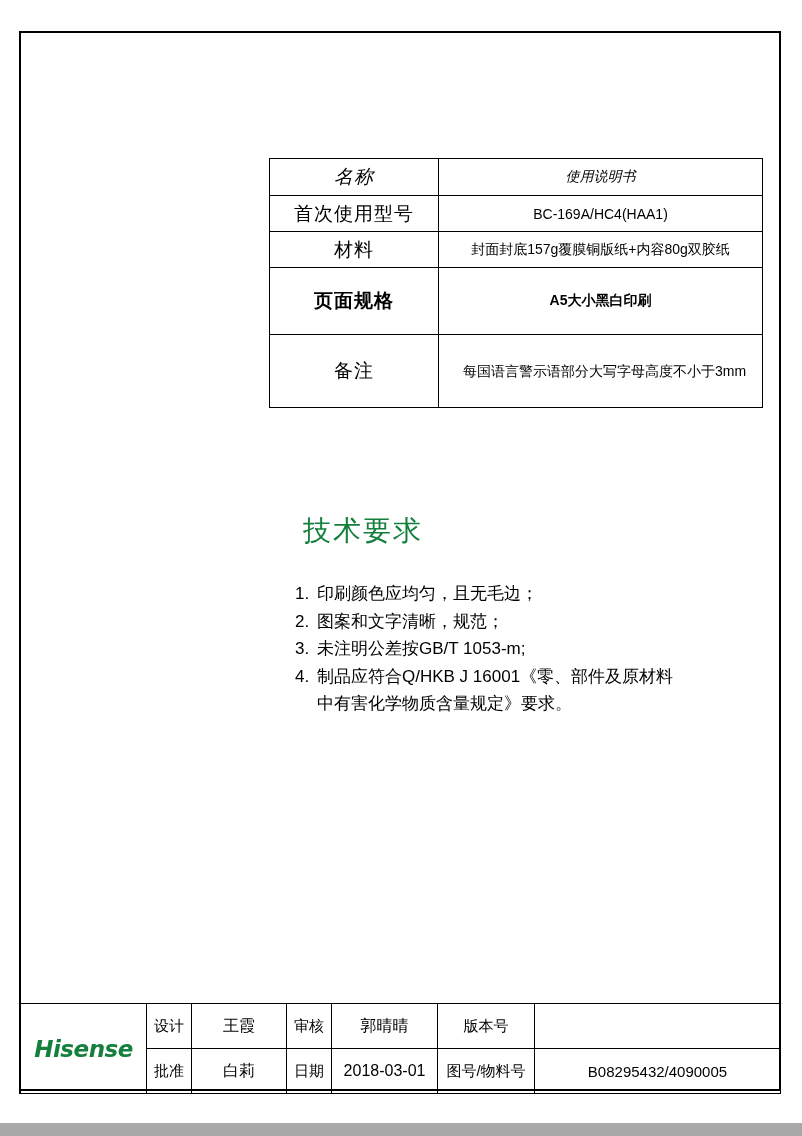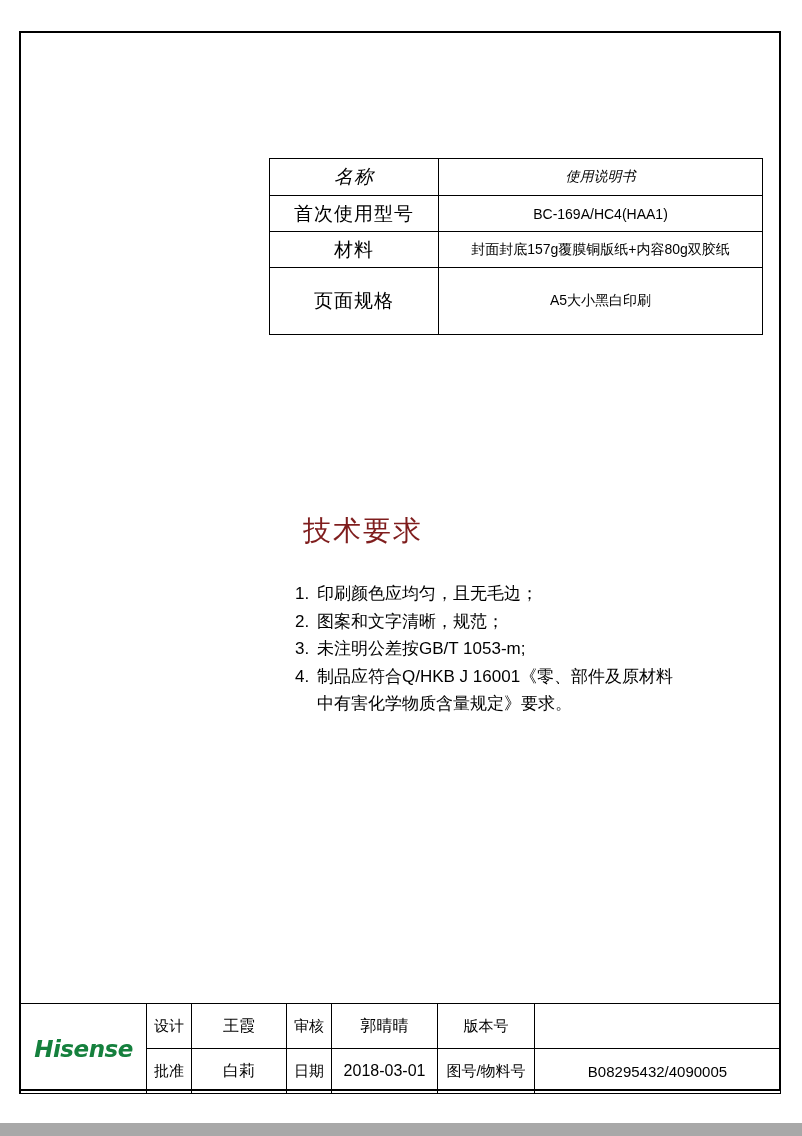--- a/index.html
+++ b/index.html
@@ -56,42 +56,42 @@
     font-size: 19px;
     letter-spacing: 1px;
   }
   #spec-table .value-cell {
     text-align: center;
     font-size: 14px;
   }
   .r1 td { height: 36px; font-style: italic; }
   .r2 td { height: 35px; }
   .r3 td { height: 35px; }
-  .r4 td { height: 66px; }
+  .r4 td { height: 66px; font-weight: bold; }
   .r5 td { height: 72px; }
 
   .val-small {
     font-size: 14.5px;
     white-space: nowrap;
   }
   .val-note {
     text-align: left;
     font-size: 17px;
     line-height: 1.35;
     padding-left: 16px !important;
     padding-right: 8px !important;
   }
 
   
   #tech-title {
     position: absolute;
     left: 303px;
     top: 512px;
     font-size: 28px;
-    color: #7f1d1d;
+    color: #15803d;
     letter-spacing: 2px;
   }
   #tech-list {
     position: absolute;
     left: 295px;
     top: 580px;
     width: 470px;
     font-size: 17px;
     line-height: 1.62;
     color: #000;
@@ -176,20 +176,24 @@
       <td class="label-cell">首次使用型号</td>
       <td class="value-cell">BC-169A/HC4(HAA1)</td>
     </tr>
     <tr class="r3">
       <td class="label-cell">材料</td>
       <td class="value-cell val-small">封面封底157g覆膜铜版纸+内容80g双胶纸</td>
     </tr>
     <tr class="r4">
       <td class="label-cell">页面规格</td>
       <td class="value-cell">A5大小黑白印刷</td>
+    </tr>
+    <tr class="r5">
+      <td class="label-cell">备注</td>
+      <td class="value-cell val-note">每国语言警示语部分大写字母高度不小于3mm</td>
     </tr>
   </tbody>
     </table>
 
   <div id="tech-title">技术要求</div>
 
   <div id="tech-list">
     <div class="item">
       <span class="num">1.</span>
       <span class="txt">印刷颜色应均匀，且无毛边；</span>

